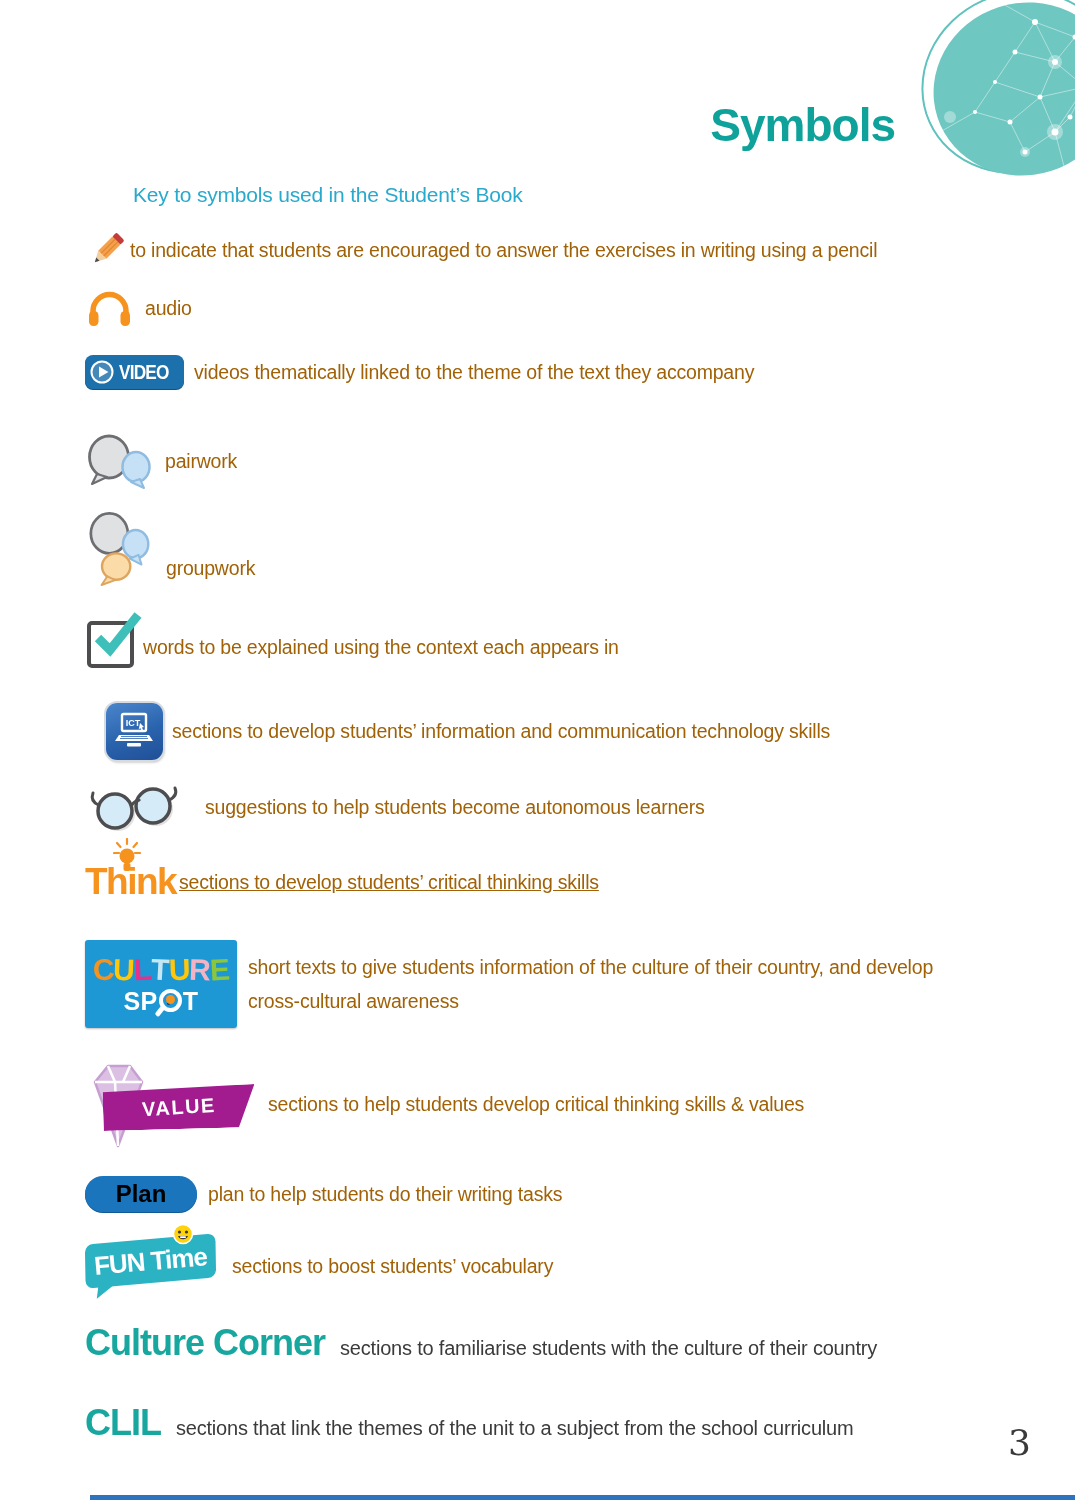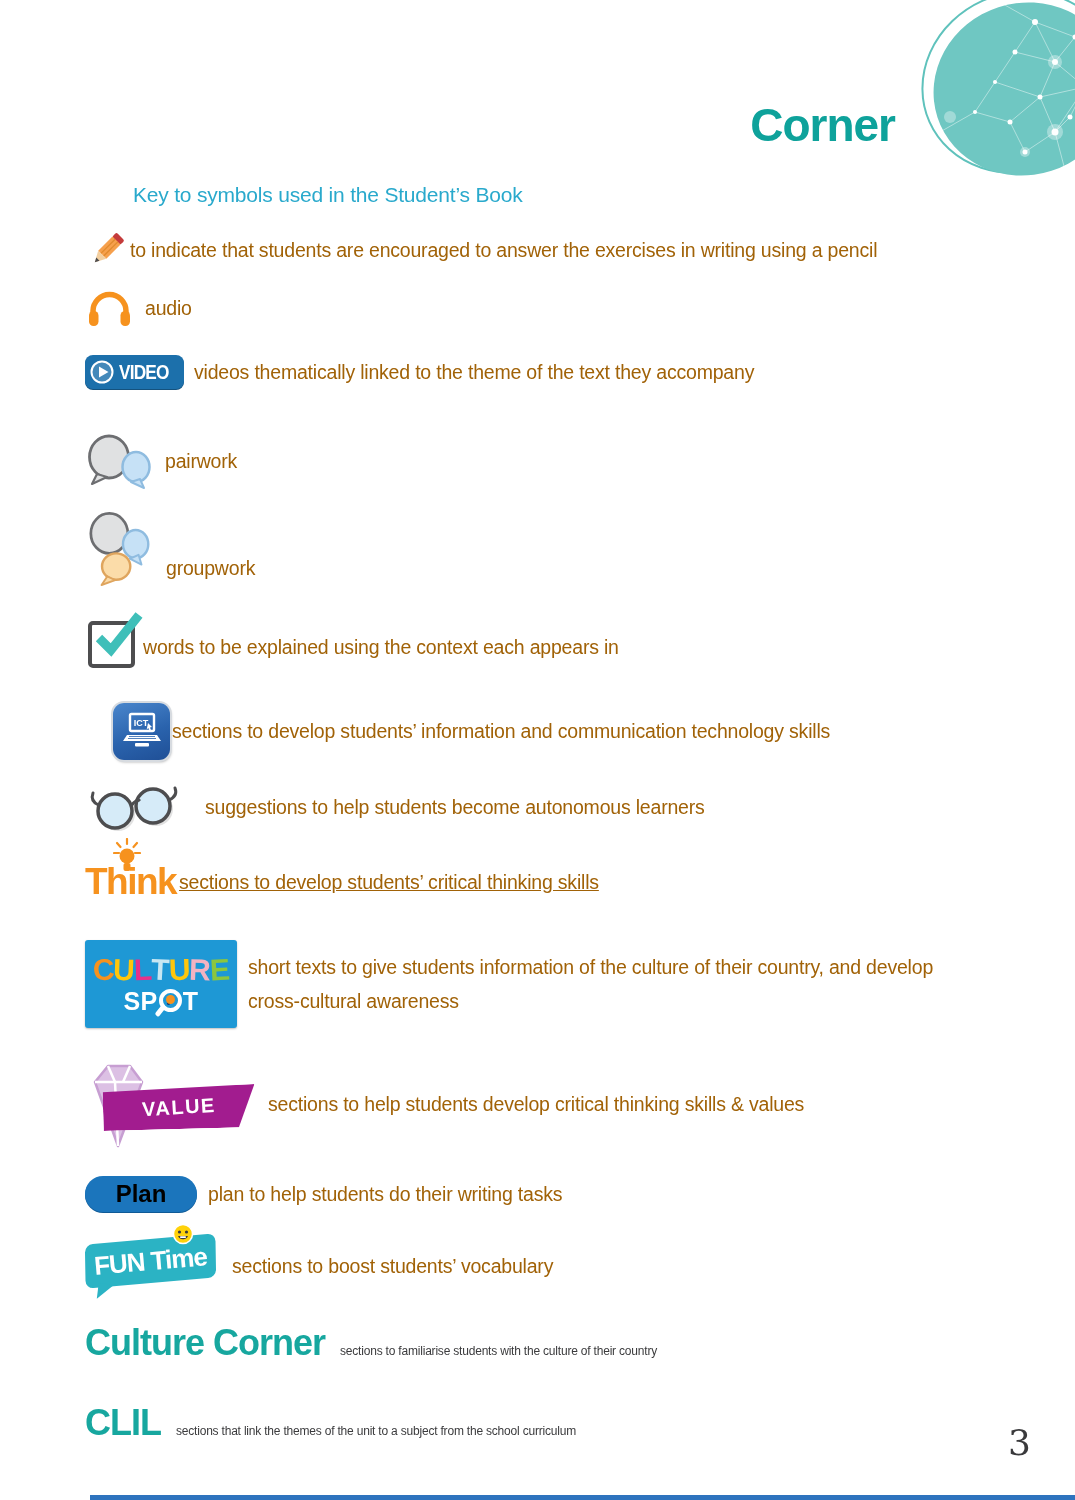--- a/index.html
+++ b/index.html
@@ -13,21 +13,21 @@
   .title{
     position:absolute;top:98px;right:180px;font-size:46px;font-weight:bold;
     color:#0ea29b;letter-spacing:-1px;
   }
   .section-heading{
     position:absolute;left:85px;top:183px;font-size:21px;font-weight:normal;
     color:#29a9cc;letter-spacing:-0.2px;margin-left:48px;
   }
   
   .row{position:absolute;left:85px;display:flex;align-items:center;}
-  .icon-cell{display:flex;align-items:center;justify-content:flex-end;flex:0 0 auto;}
+  .icon-cell{display:flex;align-items:center;justify-content:center;flex:0 0 auto;}
   .desc{font-size:19.5px;letter-spacing:-0.2px;color:#a16207;white-space:nowrap;}
   .desc.wrap{white-space:normal;max-width:700px;line-height:1.75;}
   
   #row-pencil   {top:227px;height:46px;}
   #row-audio    {top:286px;height:44px;}
   #row-video    {top:354px;height:36px;}
   #row-pairwork {top:432px;height:58px;}
   #row-groupwork{top:510px;height:78px;align-items:flex-end;}
   #row-groupwork .desc{margin-bottom:8px;}
   #row-check    {top:618px;height:52px;}
@@ -114,21 +114,21 @@
   }
   .funtime-banner span{
     color:#fff;font-size:26px;font-weight:bold;letter-spacing:-1px;transform:skewX(4deg);
   }
   .funtime-smiley{position:absolute;top:-8px;right:26px;}
   
   .footer-row{position:absolute;left:85px;display:flex;align-items:baseline;gap:15px;}
   #footer-cc{top:1322px;}
   #footer-clil{top:1402px;}
   .footer-label{font-size:36px;font-weight:bold;color:#17a79f;letter-spacing:-1px;}
-  .footer-desc{font-size:12px;color:#3b3b3d;letter-spacing:-0.2px;white-space:nowrap;}
+  .footer-desc{font-size:20px;color:#3b3b3d;letter-spacing:-0.2px;white-space:nowrap;}
   
   .page-number{
     position:absolute;left:1008px;top:1422px;font-size:36px;color:#3a3a3c;
     font-family:"DejaVu Serif", serif;
   }
   .bottom-bar{position:absolute;left:90px;right:0;bottom:0;height:5px;background:#2e73be;}
 </style>
 </head>
 <body>
 
@@ -171,21 +171,21 @@
       <g fill="#ffffff" opacity="0.35">
         <circle cx="140" cy="70" r="7"></circle>
           <circle cx="170" cy="95" r="6"></circle>
           <circle cx="140" cy="140" r="8"></circle>
         <circle cx="35" cy="125" r="6"></circle>
           <circle cx="110" cy="160" r="5"></circle>
       </g>
     </g>
   </svg>
 
-  <div class="title">Corner</div>
+  <div class="title">Symbols</div>
   <div class="section-heading">Key to symbols used in the Student’s Book</div>
 
   <div class="row" id="row-pencil">
     <div class="icon-cell" style="width:44px;">
       <svg width="46" height="46" viewBox="0 0 46 46">
         <g transform="rotate(45 23 23)">
           <rect x="17" y="3" width="12" height="6.5" rx="2" fill="#c43b3b"></rect>
           <rect x="17" y="9" width="12" height="21" fill="#f6a04d"></rect>
           <line x1="21" y1="9" x2="21" y2="30" stroke="#e08a2e" stroke-width="1.4"></line>
           <line x1="25" y1="9" x2="25" y2="30" stroke="#e08a2e" stroke-width="1.4"></line>

